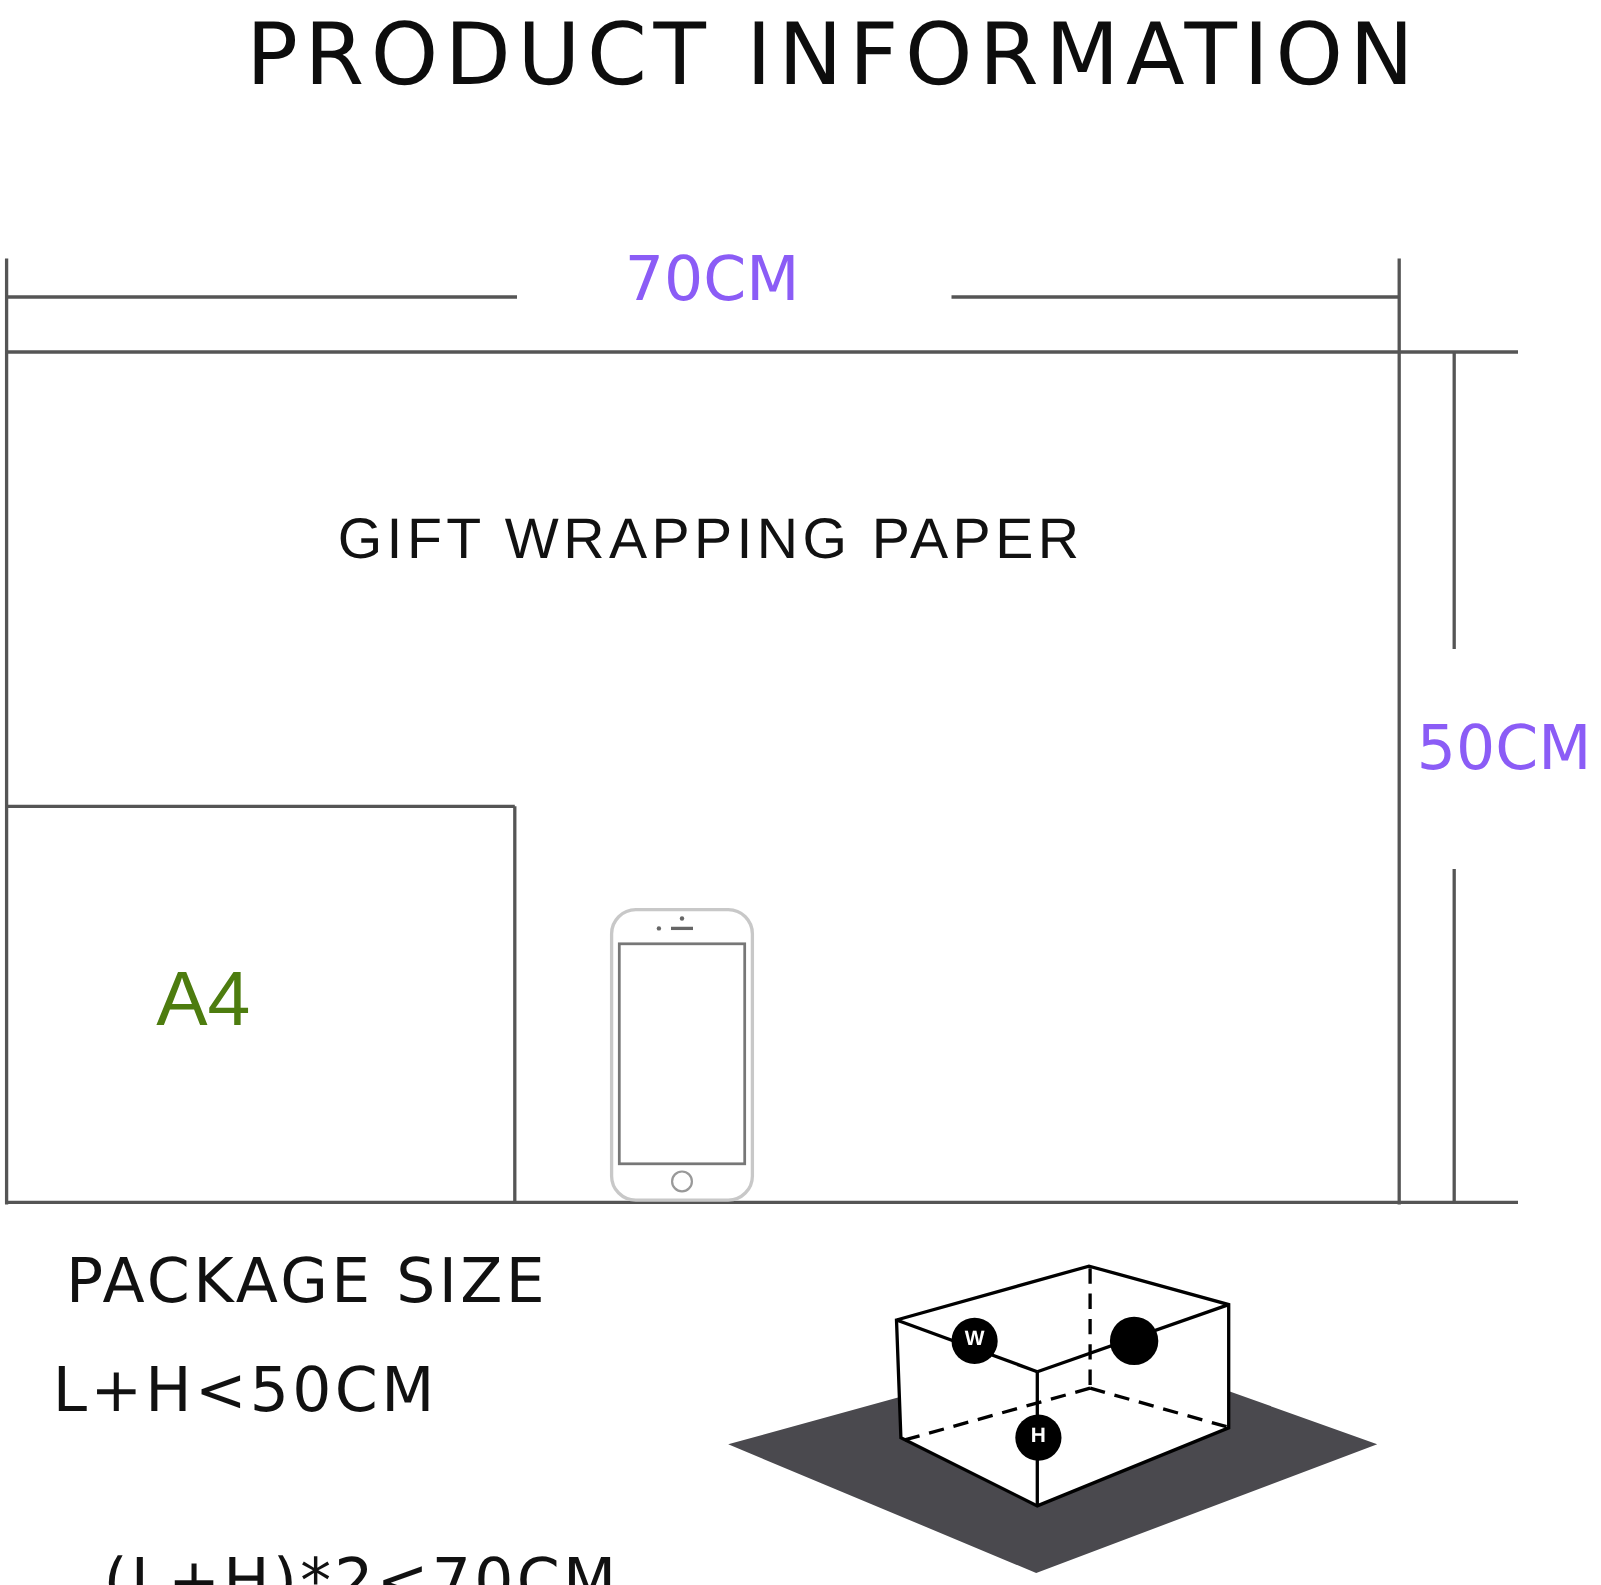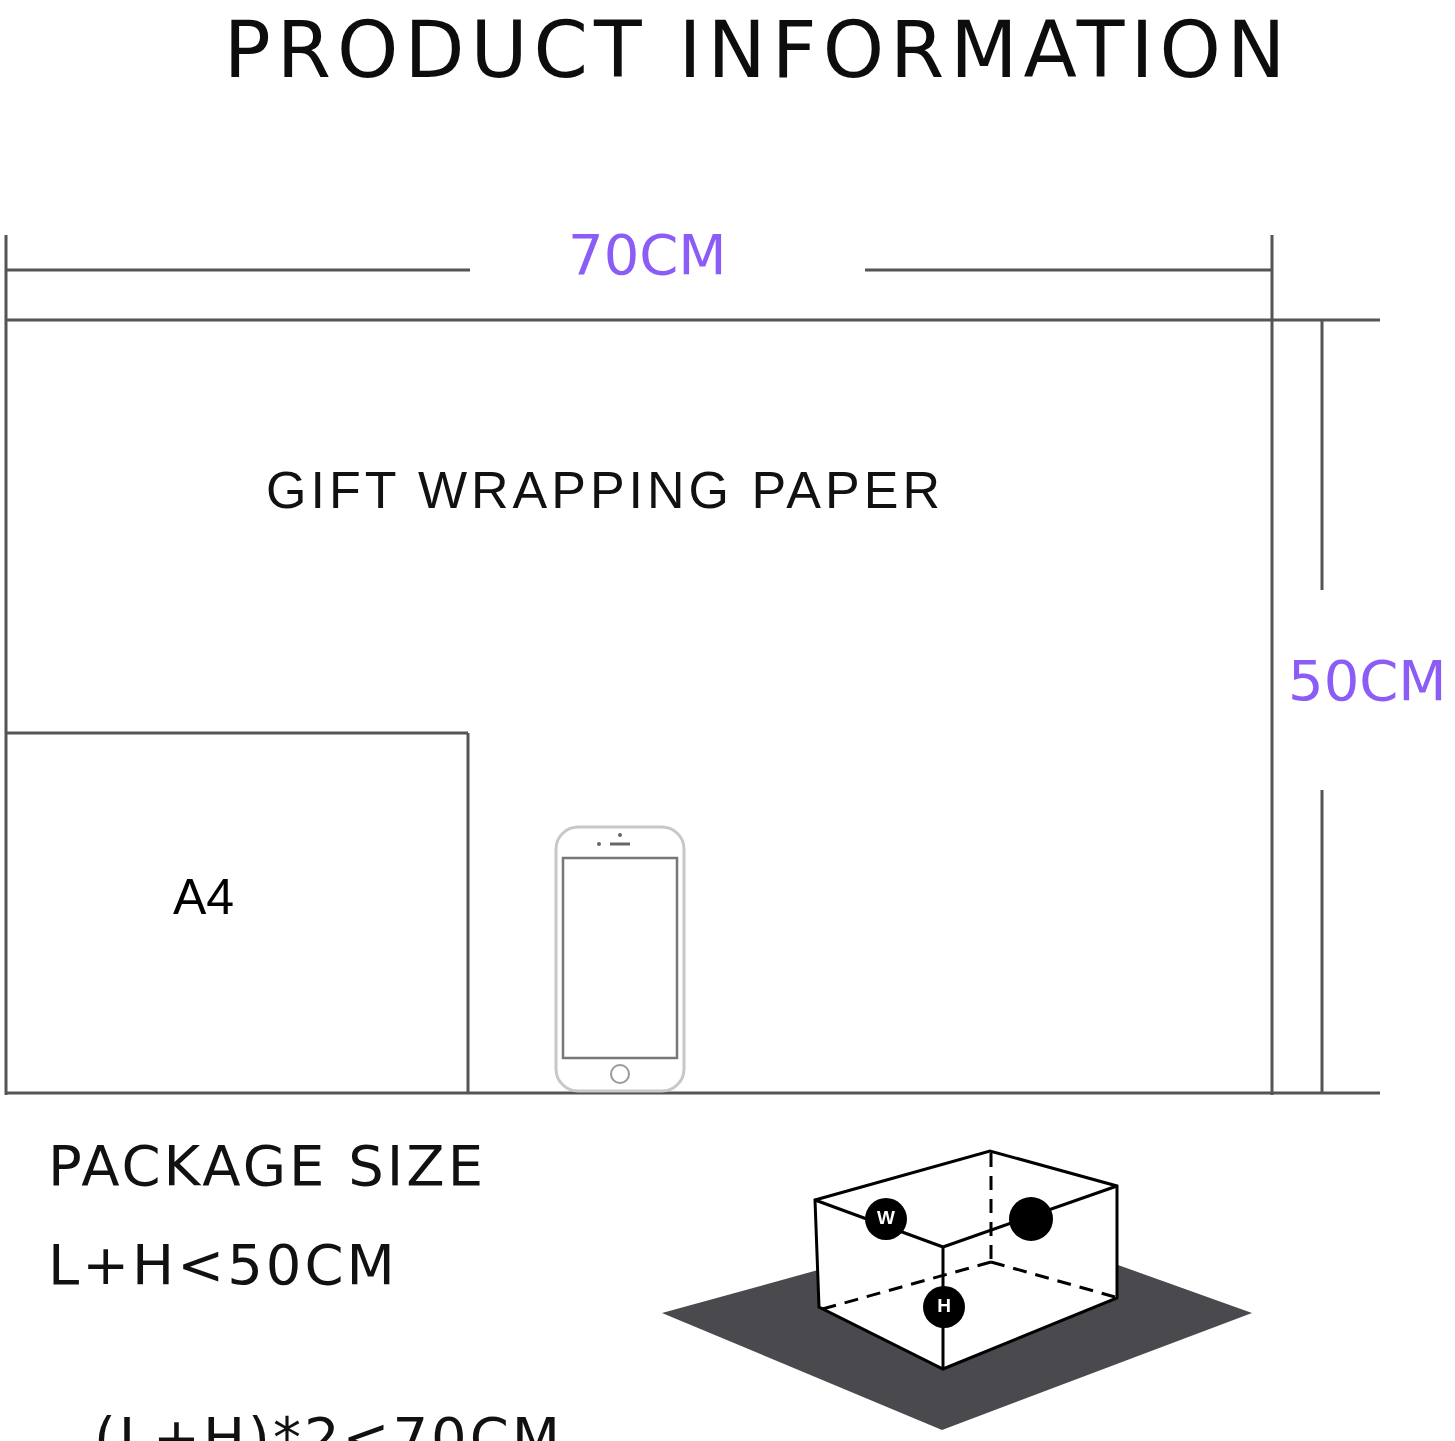--- a/index.html
+++ b/index.html
@@ -1,21 +1,21 @@
 <!DOCTYPE html>
 <html><head>
 <meta charset="utf-8">
 <style>
   html, body { margin: 0; padding: 0; background: #ffffff; }
   body { width: 1455px; height: 1441px; position: relative; overflow: hidden; font-family: "DejaVu Sans", sans-serif; }
   .abs { position: absolute; }
   .title { left: 0; top: 0; width: 1455px; text-align: center; font-size: 78px; letter-spacing: 6px; color: #0d0d0d; line-height: 100px; padding-left: 60px; box-sizing: border-box; font-family: "DejaVu Sans", sans-serif; }
   .dim { color: #8b5cf6; font-size: 56px; font-family: "DejaVu Sans", sans-serif; }
-  .label-main { font-size: 52px; letter-spacing: 4px; color: #111; font-family: "Liberation Sans", sans-serif; }
-  .a4 { font-size: 50px; color: #000000; font-family: "Liberation Sans", sans-serif; margin-left: 31px; }
+  .label-main { font-size: 52px; letter-spacing: 4px; color: #111; font-family: "Liberation Sans", sans-serif; margin-left: 41px; }
+  .a4 { font-size: 70px; color: #4d7c0f; font-family: "Liberation Sans", sans-serif; }
   .pkg { font-size: 56px; color: #111; letter-spacing: 3px; font-family: "DejaVu Sans", sans-serif; line-height: 1; }
   svg { position: absolute; left: 0; top: 0; }
 </style>
 </head>
 <body>
 
 <div class="abs title">PRODUCT INFORMATION</div>
 
 <svg width="1455" height="1441">
 
@@ -67,15 +67,15 @@
 </svg>
 
 <div class="abs dim" style="left:568px; top:222px;">70CM</div>
 <div class="abs dim" style="left:1288px; top:648px;">50CM</div>
 <div class="abs label-main" style="left:266px; top:460px;">GIFT WRAPPING PAPER</div>
 <div class="abs a4" style="left:142px; top:868px;">A4</div>
 
 <div class="abs" style="left:874px; top:1207px; width:24px; text-align:center; color:#fff; font-size:19px; font-weight:bold; font-family:'Liberation Sans',sans-serif;">W</div>
 <div class="abs" style="left:932px; top:1295px; width:24px; text-align:center; color:#fff; font-size:19px; font-weight:bold; font-family:'Liberation Sans',sans-serif;">H</div>
 
-<div class="abs pkg" style="left:48px; top:1138px;">PACKAGE SIZE</div>
+<div class="abs pkg" style="left:60px; top:1138px;">PACKAGE SIZE</div>
 <div class="abs pkg" style="left:48px; top:1237px;">L+H&lt;50CM</div>
 <div class="abs pkg" style="left:48px; top:1410px;margin-left:46px;">(L+H)*2&lt;70CM</div>
 
 </body></html>

